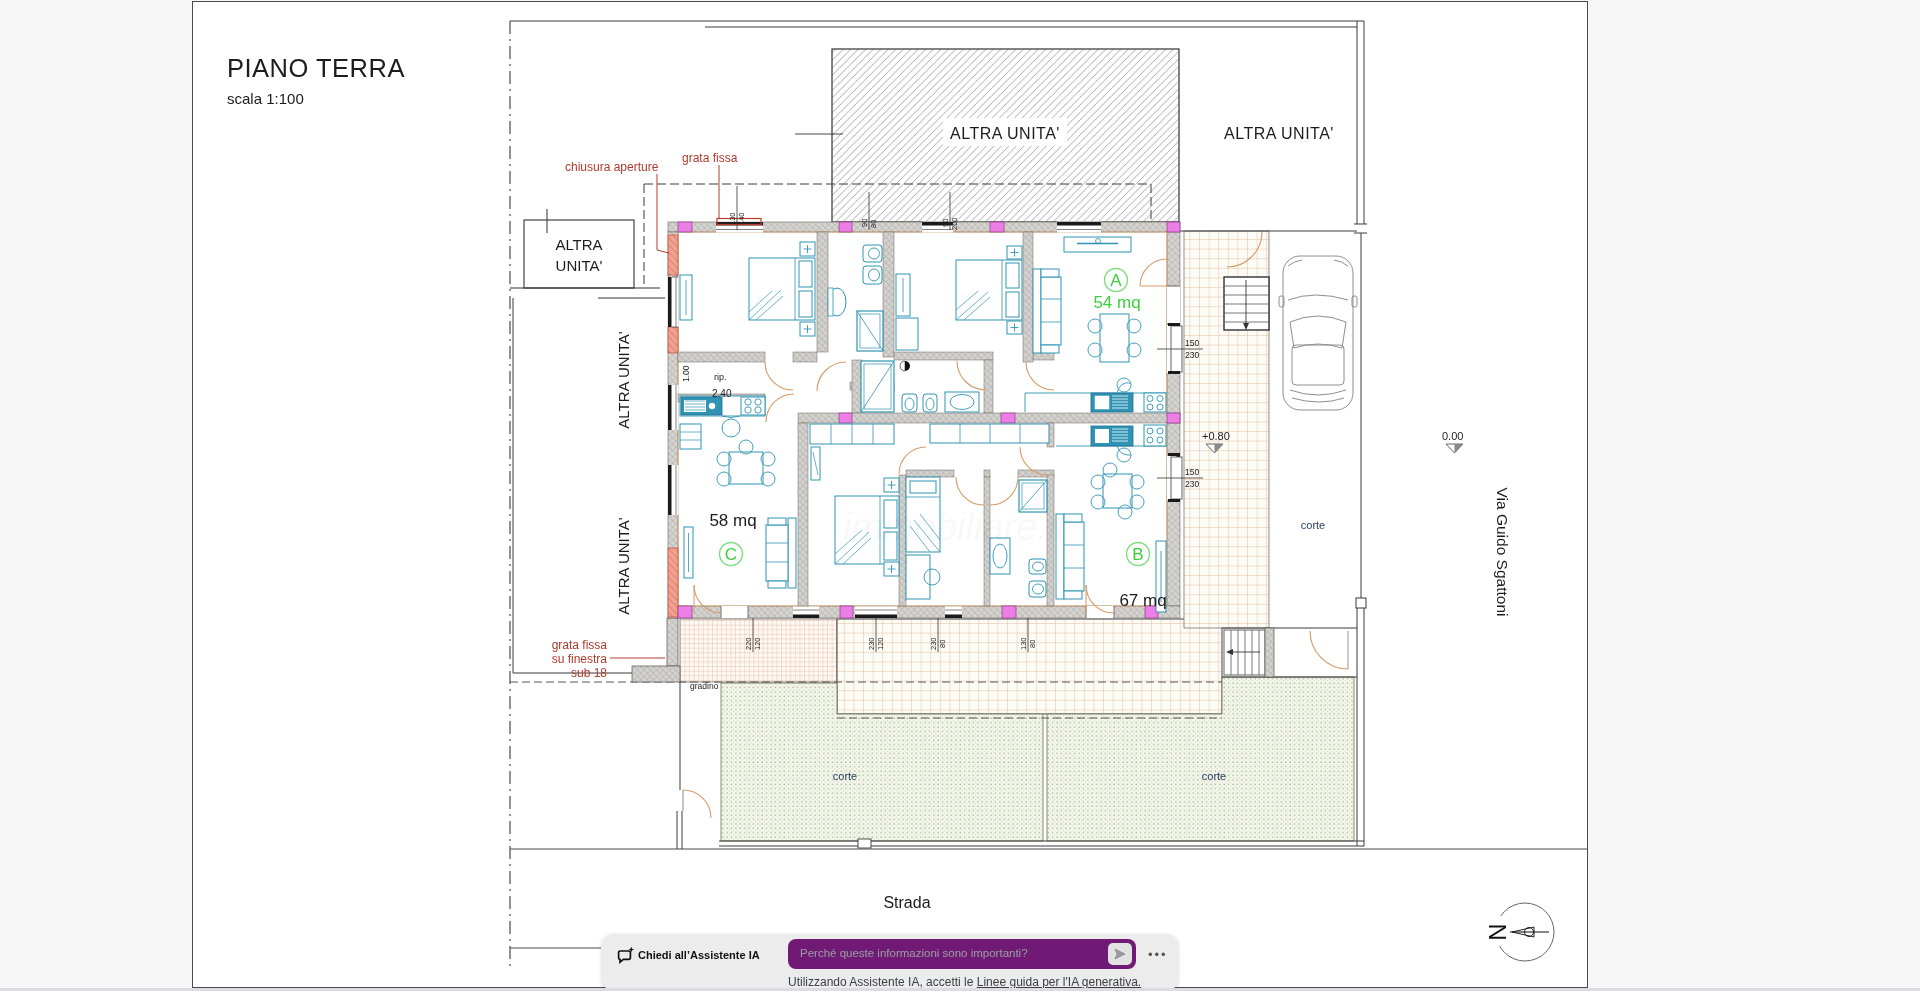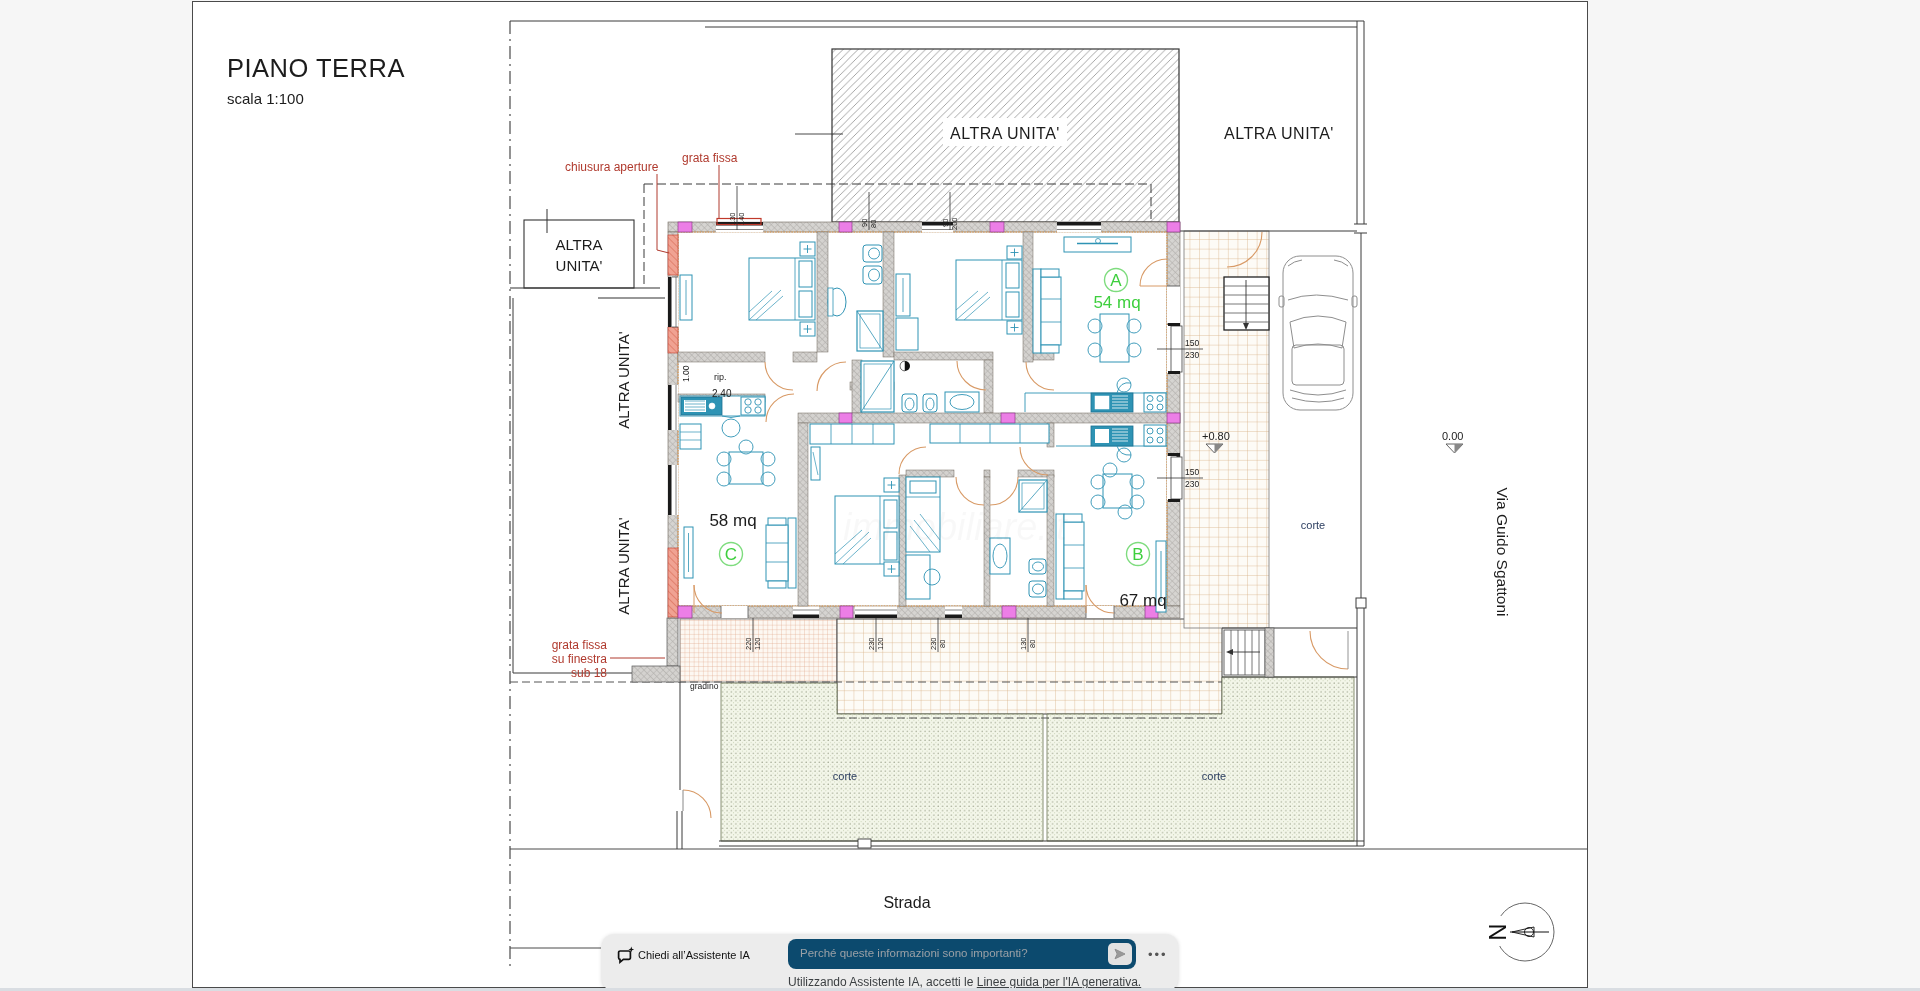--- a/index.html
+++ b/index.html
@@ -1,21 +1,21 @@
 <!DOCTYPE html>
 <html><head>
 <meta charset="utf-8">
 <style>
 html,body{margin:0;padding:0;width:1920px;height:991px;background:#f6f6f6;font-family:"Liberation Sans",sans-serif;overflow:hidden;position:relative}
 #page{position:absolute;left:192px;top:1px;width:1394px;height:985px;background:#ffffff;border:1.5px solid #4a4a4a}
 #botstrip{position:absolute;left:0;top:988px;width:1920px;height:3px;background:#d9dde2}
 svg.plan{position:absolute;left:0;top:0}
 #bar{position:absolute;left:602px;top:934px;width:576px;height:57px;background:#ececec;border-radius:12px;box-shadow:0 1px 4px rgba(0,0,0,0.18)}
-#bar .ttl{position:absolute;left:36px;top:15px;font-size:11px;font-weight:normal;color:#111}
-#bar .inp{position:absolute;left:186px;top:5px;width:348px;height:30px;background:#0c4a6e;border-radius:8px}
+#bar .ttl{position:absolute;left:36px;top:15px;font-size:11px;font-weight:bold;color:#111}
+#bar .inp{position:absolute;left:186px;top:5px;width:348px;height:30px;background:#701a75;border-radius:8px}
 #bar .ph{position:absolute;left:12px;top:8px;font-size:11.5px;color:#9aa0a6}
 #bar .send{position:absolute;right:4px;top:4px;width:24px;height:22px;background:#e2e2e2;border-radius:5px}
 #bar .dots{position:absolute;left:546px;top:13px;font-size:13px;color:#555;letter-spacing:2px}
 #bar .legal{position:absolute;left:186px;top:41px;font-size:12px;color:#3c4043;white-space:nowrap}
 #bar .legal u{text-decoration:underline}
 </style>
 </head>
 <body>
 
 <div id="page"></div>

